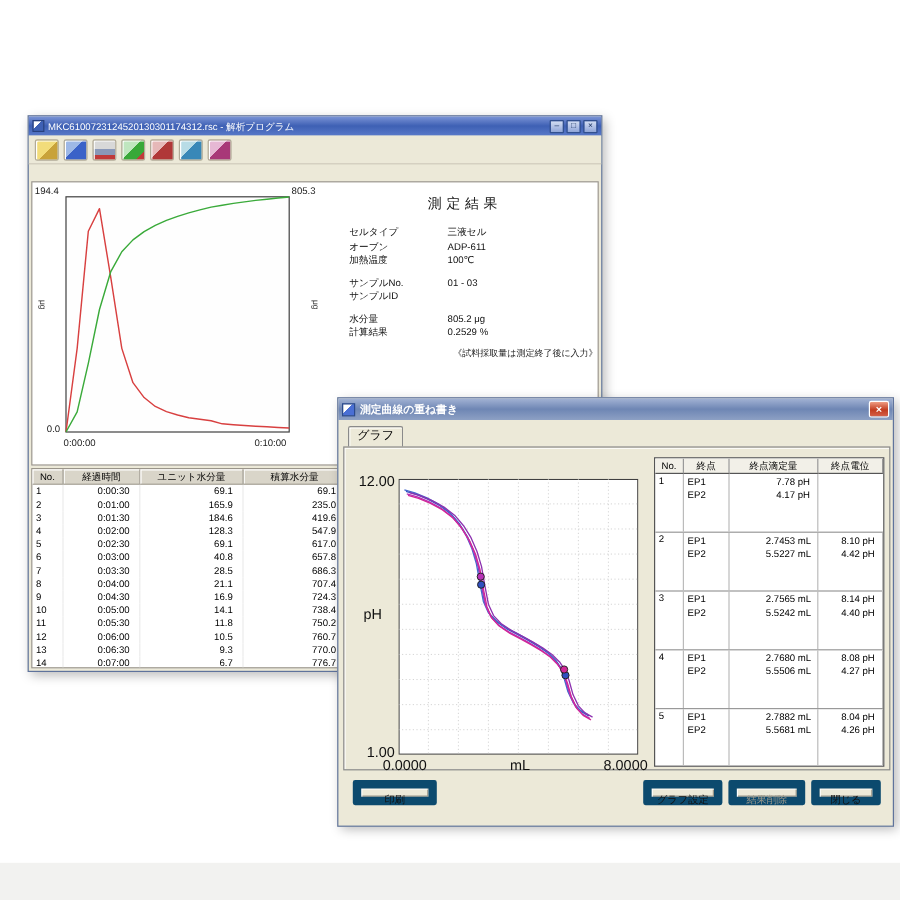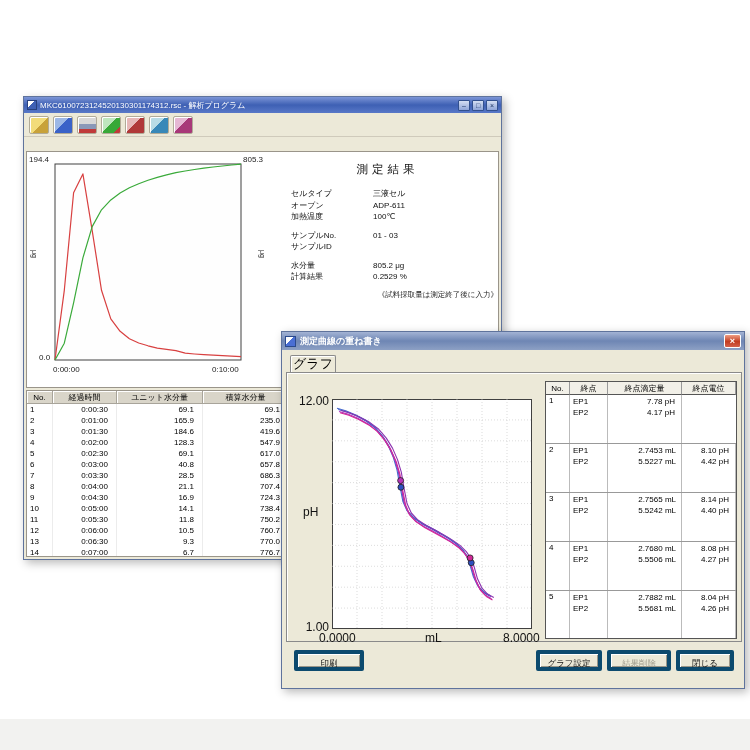--- a/index.html
+++ b/index.html
@@ -50,35 +50,35 @@
   #t1body .t1row{display:grid;grid-template-columns:26px 64px 86px 86px 1fr;height:11px;}
   #t1body .t1c{border-right:1px solid #ececec;text-align:right;padding-right:8px;line-height:11px;white-space:nowrap;}
   #t1body .col0{text-align:left;padding-left:3px;}
   #t1body .fill{border-right:none;}
 
   
   #frontwin{left:281px;top:331px;width:464px;height:358px;}
   #frontwin .titlebar{height:18px;background:linear-gradient(180deg,#a3b3d4,#6e86b4 50%,#8da0c4);font-size:9px;font-weight:bold;}
   #frontwin .appicon{width:11px;height:11px;margin-right:4px;background:linear-gradient(135deg,#fff 0 40%,#4a6fd4 40%);border:1px solid #2b4a8c;}
   .tab{position:absolute;left:8px;top:23px;width:46px;height:27px;background:#ece9d8;border:1px solid #8a8a8a;border-bottom:none;
-       border-radius:2px 2px 0 0;font-size:13px;text-align:center;line-height:16px;box-shadow:inset 1px 1px 0 #fff;}
+       border-radius:2px 2px 0 0;font-size:10px;text-align:center;line-height:16px;box-shadow:inset 1px 1px 0 #fff;}
   .tabpanel{position:absolute;left:4px;top:40px;width:456px;height:270px;border:1px solid #8a8a8a;box-shadow:inset 1px 1px 0 #fff;background:#ece9d8;}
   .tabpanel .lab2{position:absolute;font-size:12px;color:#111;white-space:nowrap;}
   #phsvg{position:absolute;left:45px;top:26px;}
   #t2{position:absolute;left:258px;top:8px;width:192px;height:258px;background:#fff;border:1px solid #555;font-size:8px;overflow:hidden;}
   .t2head{display:grid;grid-template-columns:24px 38px 74px 1fr;height:13px;background:#f2f0e8;}
   .t2head div{border-right:1px solid #999;border-bottom:1px solid #555;display:flex;align-items:center;justify-content:center;white-space:nowrap;overflow:hidden;}
   .grp{display:grid;grid-template-columns:24px 38px 74px 1fr;height:49px;border-bottom:1px solid #999;}
   .gc{border-right:1px solid #bbb;padding-top:1px;}
   .gno{padding-left:3px;}
   .gl{line-height:11px;white-space:nowrap;}
   .gcol0 .gl{padding-left:3px;}
   .gcol1 .gl{text-align:right;padding-right:5px;}
   .gcol2 .gl{text-align:right;padding-right:6px;}
-  .btn{position:absolute;height:21px;background:#ece9d8;border:4px solid #0c4a6e;border-radius:2px;
+  .btn{position:absolute;height:21px;background:#ece9d8;border:7px solid #0c4a6e;border-radius:2px;
        box-shadow:inset 1px 1px 0 #fff,inset -1px -1px 0 #9a9688;font-size:8.5px;text-align:center;line-height:19px;color:#111;}
   #btn-print{left:12px;top:318px;width:70px;}
   #btn-graphset{left:254px;top:318px;width:66px;}
   #btn-del{left:325px;top:318px;width:64px;color:#9e9a8c;}
   #btn-close2{left:394px;top:318px;width:58px;}
 
   #footer{position:absolute;left:0;top:719px;width:750px;height:31px;background:#f2f2f0;}
 </style>
 </head>
 <body>

